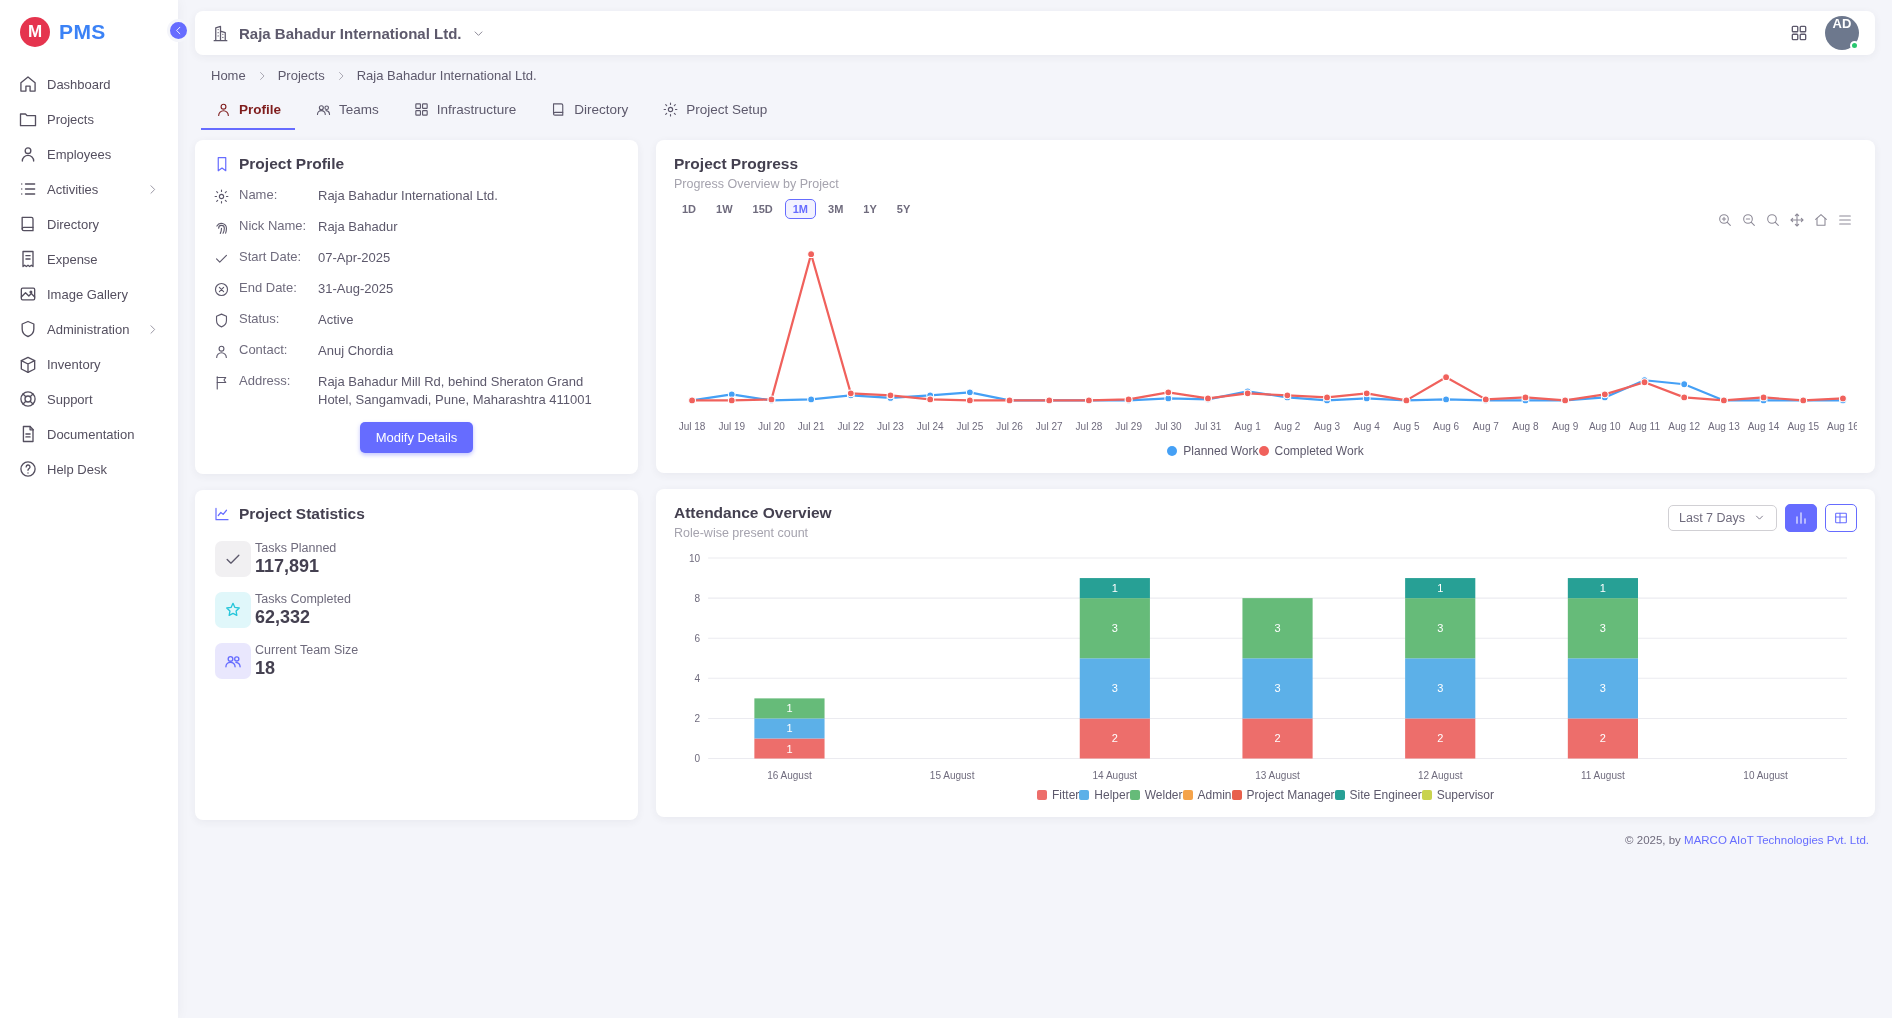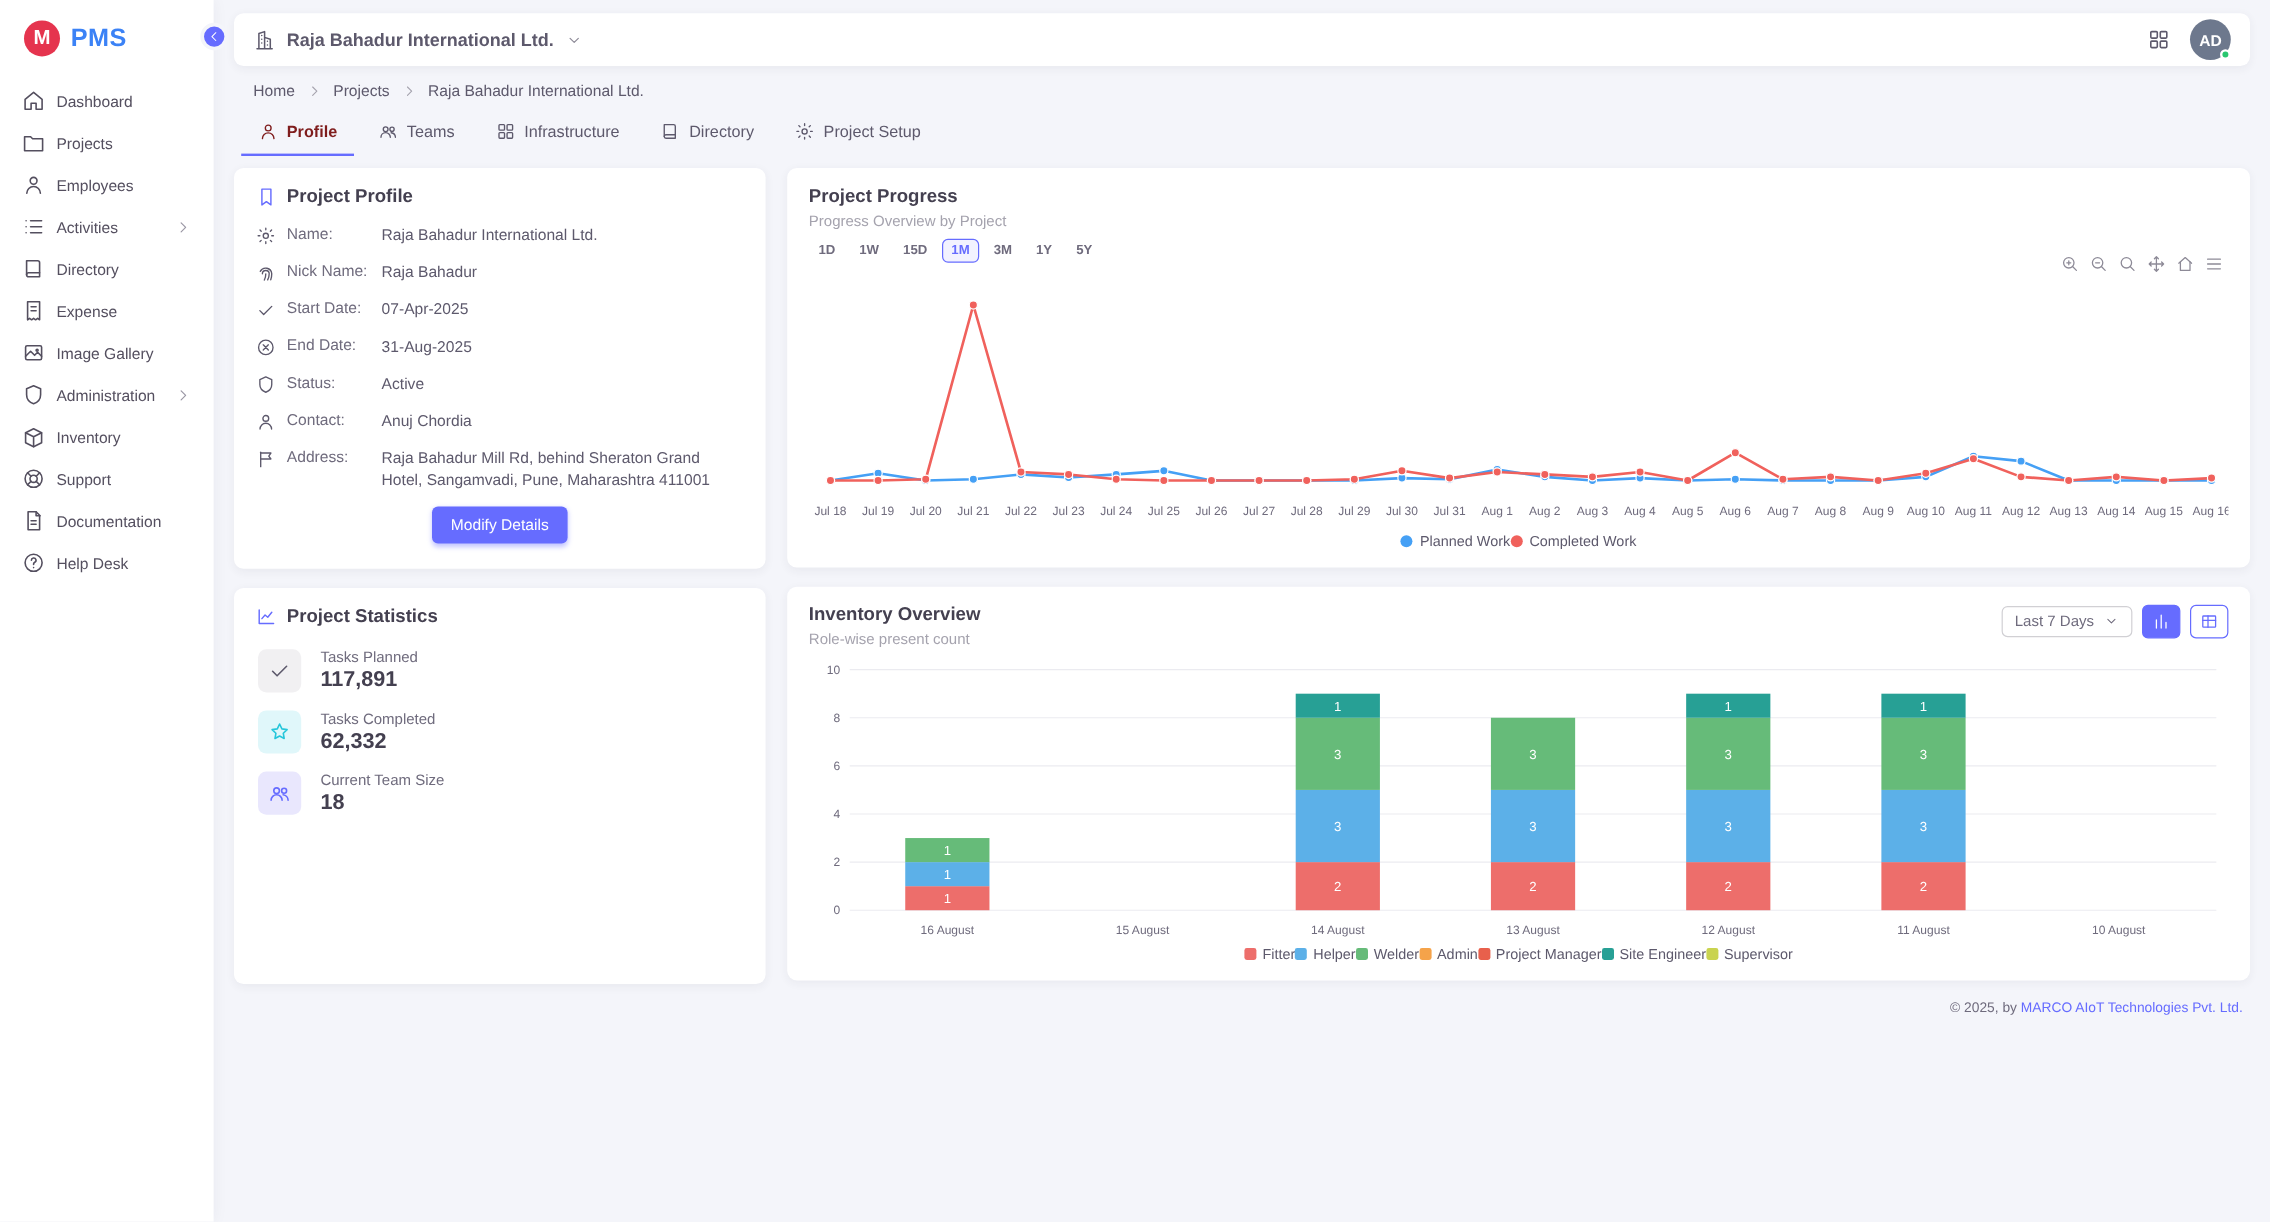--- a/index.html
+++ b/index.html
@@ -31,21 +31,21 @@
 
   
   .main { flex:1; display:flex; flex-direction:column; padding:11px 17px 0; position:relative; }
   .topbar { background:#fff; border-radius:8px; height:44px; display:flex; align-items:center; padding:0 16px; box-shadow:0 2px 8px rgba(47,43,61,.06); }
   .company { display:flex; align-items:center; gap:9px; cursor:pointer; }
   .company .icon { color:#5d596c; width:19px; height:19px; }
   .company-name { font-size:15px; font-weight:bold; color:#5d596c; }
   .topbar-right { margin-left:auto; display:flex; align-items:center; gap:16px; }
   .grid-btn { color:#5d596c; cursor:pointer; }
   .avatar { width:34px; height:34px; border-radius:50%; background:#6d788d; color:#fff; font-size:13px; font-weight:bold;
-    display:flex; align-items:center; justify-content:center; position:relative; cursor:pointer; }
+    display:flex; justify-content:center; position:relative; cursor:pointer; }
   .avatar .status { position:absolute; right:0; bottom:0; width:9px; height:9px; border-radius:50%; background:#28c76f; border:2px solid #fff; }
 
   .breadcrumb { display:flex; align-items:center; gap:9px; padding:13px 2px 4px 16px; font-size:13px; color:#5d596c; }
   .bc-sep { color:#a5a3ae; display:flex; }
   .bc-sep .icon { width:14px; height:14px; }
   .bc-item { cursor:pointer; }
   .bc-item.current { cursor:default; }
 
   .tabs { display:flex; align-items:center; gap:6px; padding:4px 2px 0 6px; }
   .tab { display:flex; align-items:center; gap:7px; padding:10px 14px; font-size:13.5px; color:#5d596c; cursor:pointer; border-bottom:2px solid transparent; }
@@ -67,21 +67,21 @@
   .field .icon { width:17px; height:17px; color:#5d596c; margin-top:1px; }
   .field-label { color:#6f6b7d; width:70px; flex-shrink:0; }
   .field-value { color:#5d596c; line-height:1.35; }
   .modify-row { display:flex; justify-content:center; margin:14px 0 6px; }
   .btn-primary { background:#666cff; color:#fff; border:none; border-radius:5px; font-size:13px; padding:8px 16px; cursor:pointer;
     font-family:inherit; box-shadow:0 2px 4px rgba(102,108,255,.4); }
 
   
   .gauge-wrap { display:flex; flex-direction:column; align-items:center; margin:4px 0 10px; }
   .gauge-value { font-size:25px; color:#434050; margin-top:-26px; }
-  .stat-row { display:flex; align-items:center; gap:16px; margin:0 2px 15px; }
+  .stat-row { display:flex; align-items:center; gap:4px; margin:0 2px 15px; }
   .stat-icon { width:36px; height:36px; border-radius:7px; display:flex; align-items:center; justify-content:center; }
   .stat-icon .icon { width:20px; height:20px; }
   .stat-label { font-size:12.5px; color:#6f6b7d; }
   .stat-value { font-size:18px; font-weight:bold; color:#444050; margin-top:1px; }
 
   
   .ranges-row { display:flex; align-items:center; gap:4px; margin:2px 0 4px; }
   .range-pill { font-size:11px; font-weight:bold; color:#6f6b7d; padding:3px 7px; border:1px solid transparent; border-radius:5px; cursor:pointer; }
   .range-pill.active { color:#666cff; border-color:#666cff; background:#f2f2ff; }
   .chart-toolbar { position:absolute; right:22px; top:72px; display:flex; gap:8px; color:#8d8a97; }
@@ -658,21 +658,21 @@
               <span class="legend-item">
                 <span class="legend-dot" style="background:#f0615c"></span>
                 <span>Completed Work</span>
               </span>
             </div>
         </div>
 
         <div class="card">
           <div class="att-header">
             <div>
-              <div class="card-title">Inventory Overview</div>
+              <div class="card-title">Attendance Overview</div>
               <div style="font-size:12.5px;color:#a5a3ae;margin-top:4px">Role-wise present count</div>
             </div>
             <div class="att-header-right">
               <div class="select-box">
                 <span>Last 7 Days</span>
                 <span class="icon">
                     <svg viewBox="0 0 24 24">
                       <path d="M6.5 9.5l5.5 5.5 5.5-5.5"></path>
                     </svg>
                   </span>

